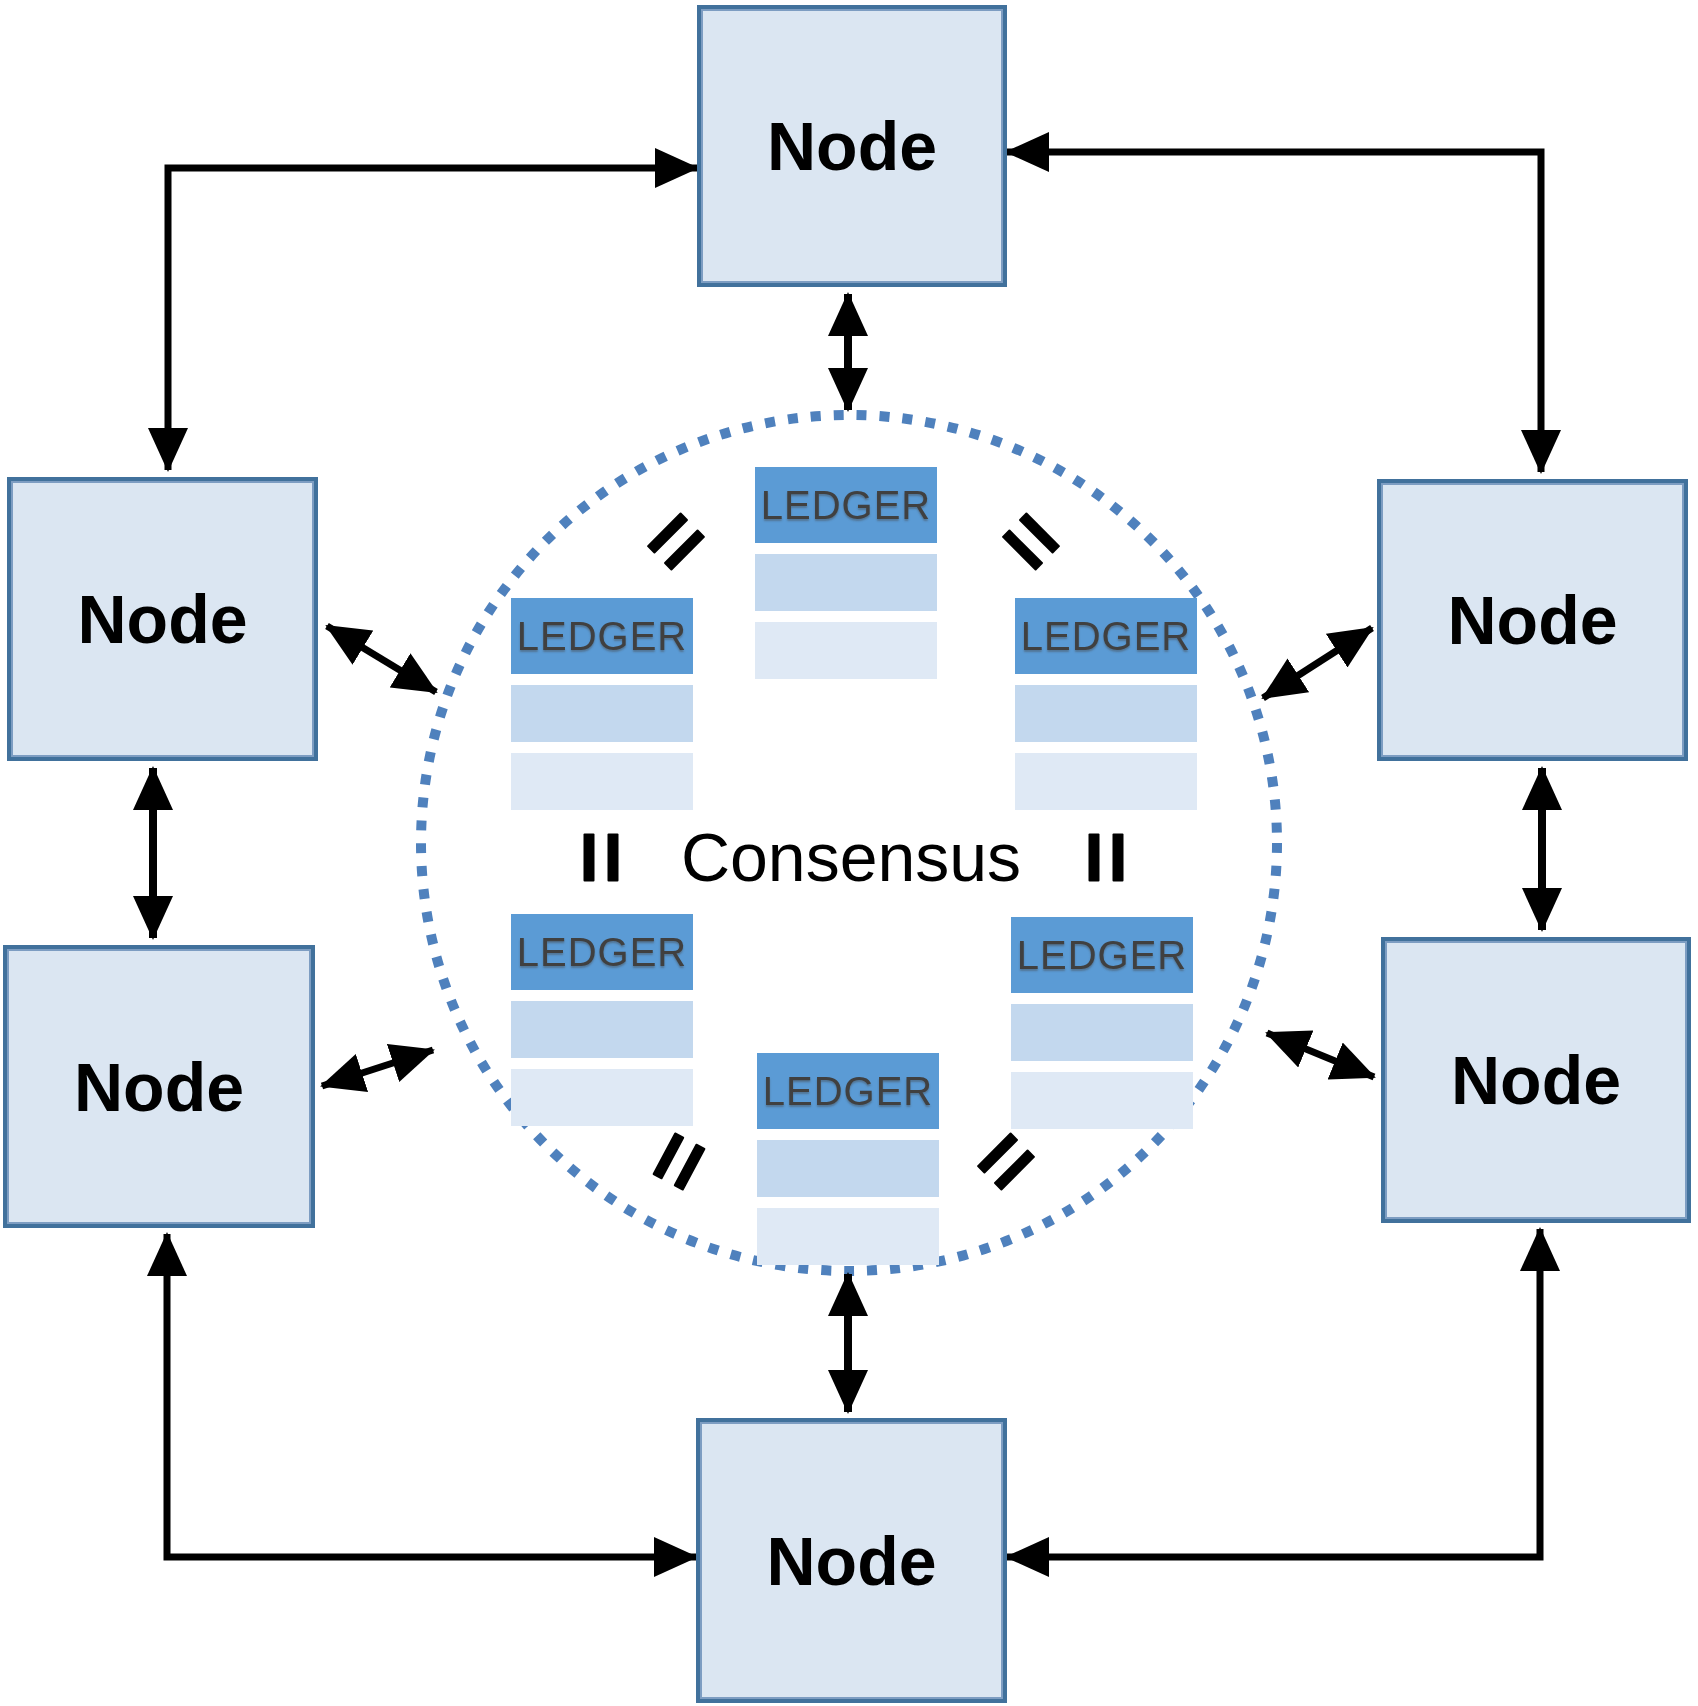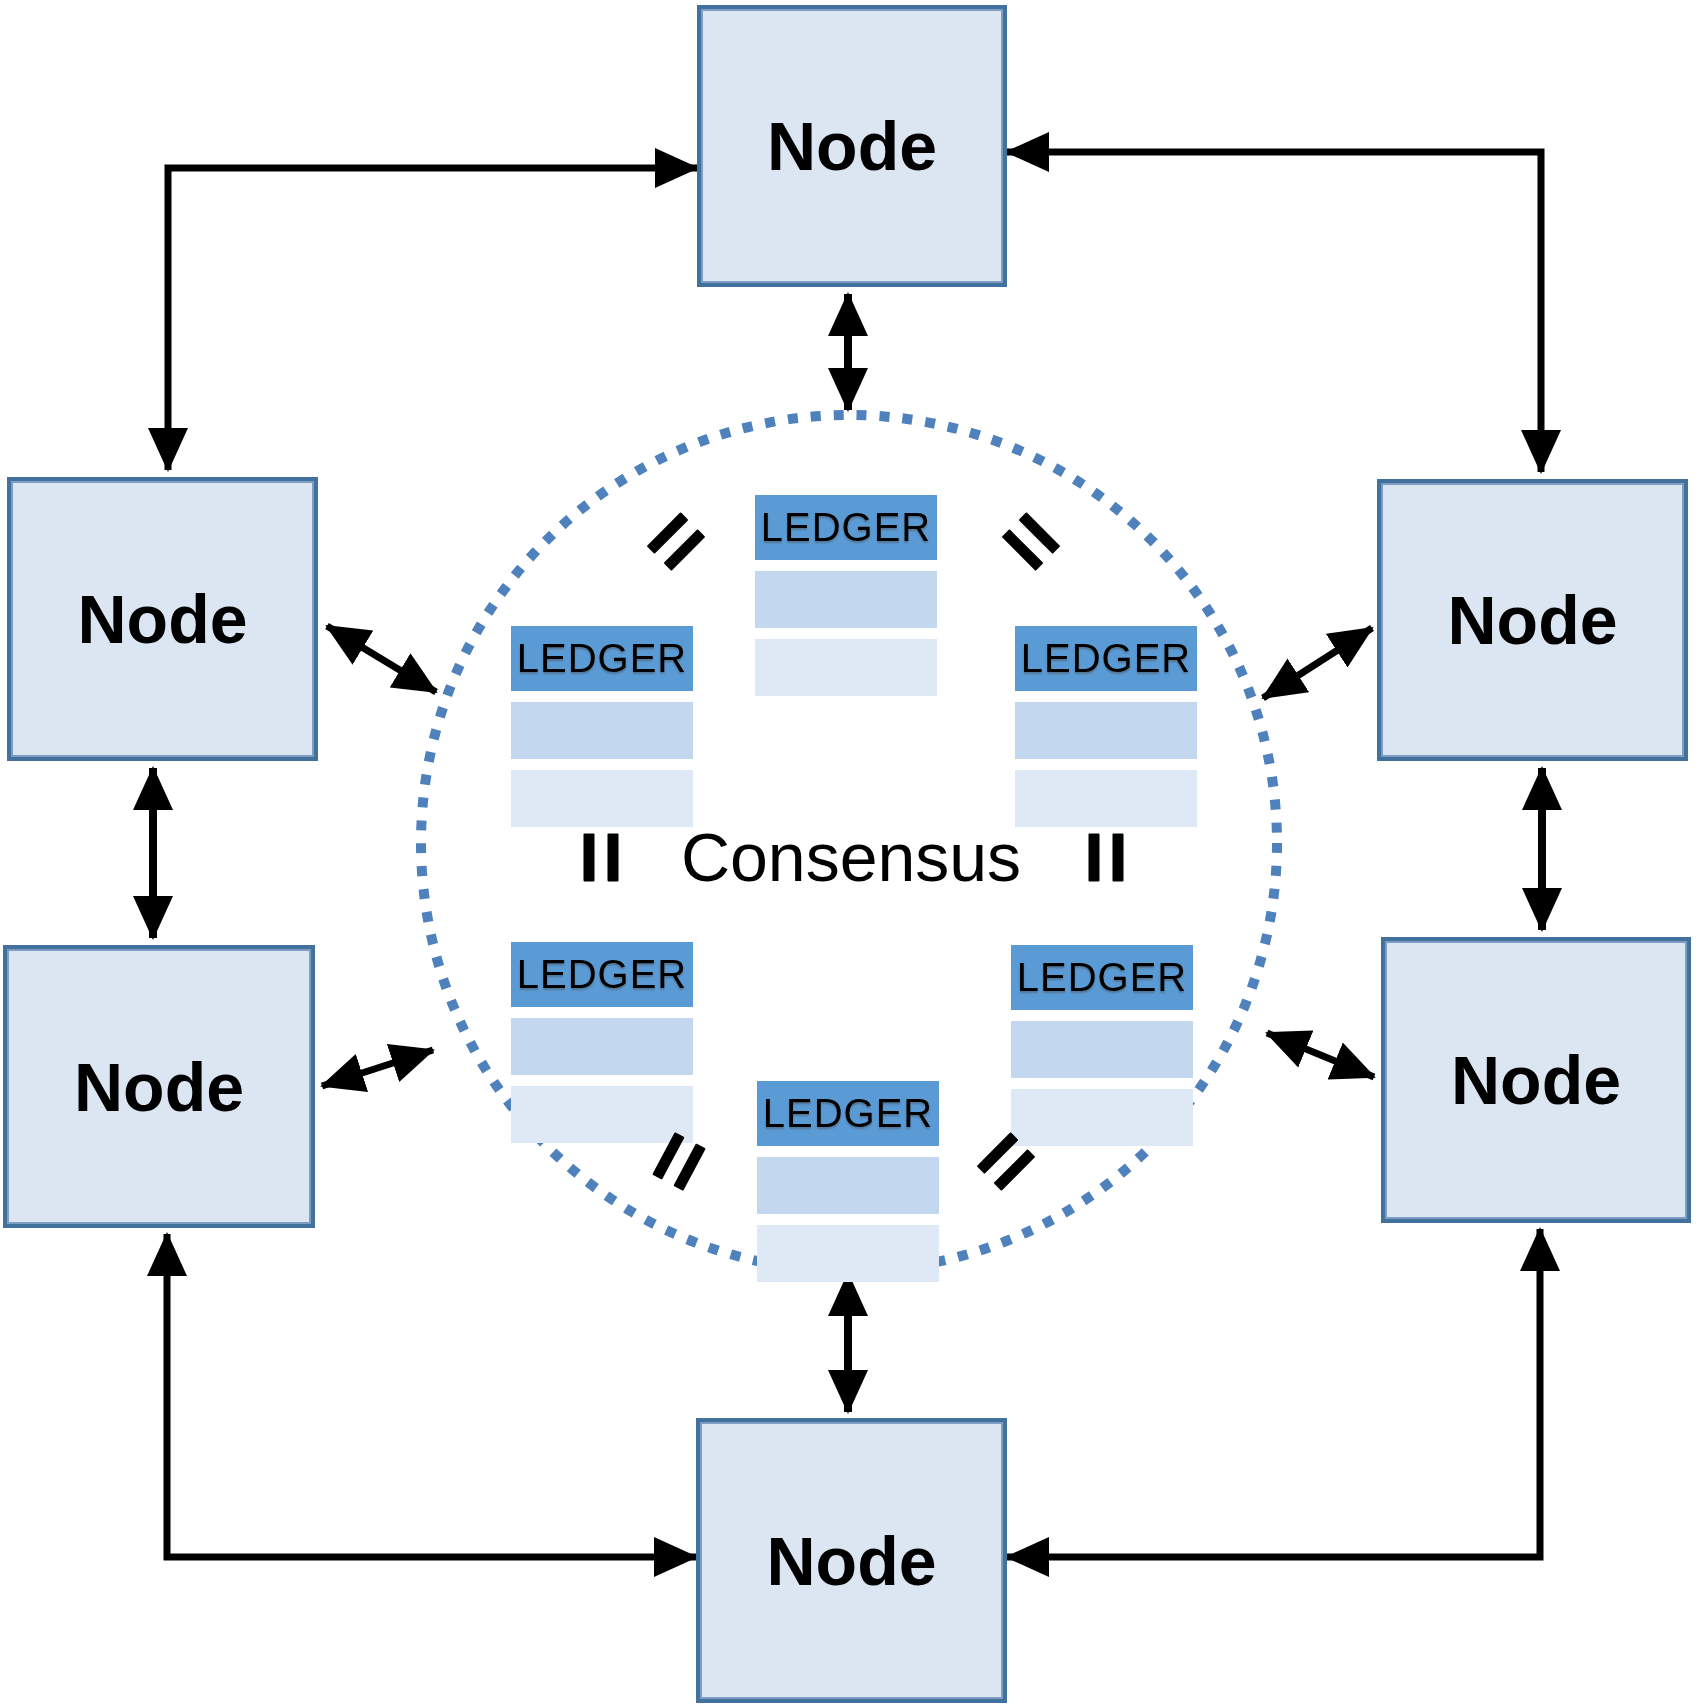--- a/index.html
+++ b/index.html
@@ -10,25 +10,24 @@
   .arrow-layer{position:absolute;left:0;top:0;width:1698px;height:1706px;}
   .node{
     position:absolute;background:#dbe6f2;border:4px solid #41719c;
     box-sizing:border-box;display:flex;align-items:center;justify-content:center;
     box-shadow:inset 0 0 0 2px #7d9dc2;
     text-align:center;
   }
   .node-label{font-size:68px;font-weight:bold;color:#000;}
   .ledger{position:absolute;width:182px;}
   .ledger-header{
-    height:65px;background:#5b9bd5;color:#000000;font-size:40px;
+    height:76px;background:#5b9bd5;color:#404040;font-size:40px;
     display:flex;align-items:center;justify-content:center;
     letter-spacing:1px;text-shadow:0 2px 2px rgba(70,70,70,0.45);
     margin-bottom:11px;
-    margin-top:28px;
   }
   .ledger-row1{height:57px;background:#c3d8ee;margin-bottom:11px;}
   .ledger-row2{height:57px;background:#dfe9f5;}
   .consensus{
     position:absolute;left:626px;top:818px;width:450px;height:80px;
     text-align:center;font-size:68px;font-weight:normal;color:#000;line-height:78px;
   }
   .eq{
     position:absolute;width:48px;height:35px;
     display:flex;flex-direction:column;justify-content:space-between;

